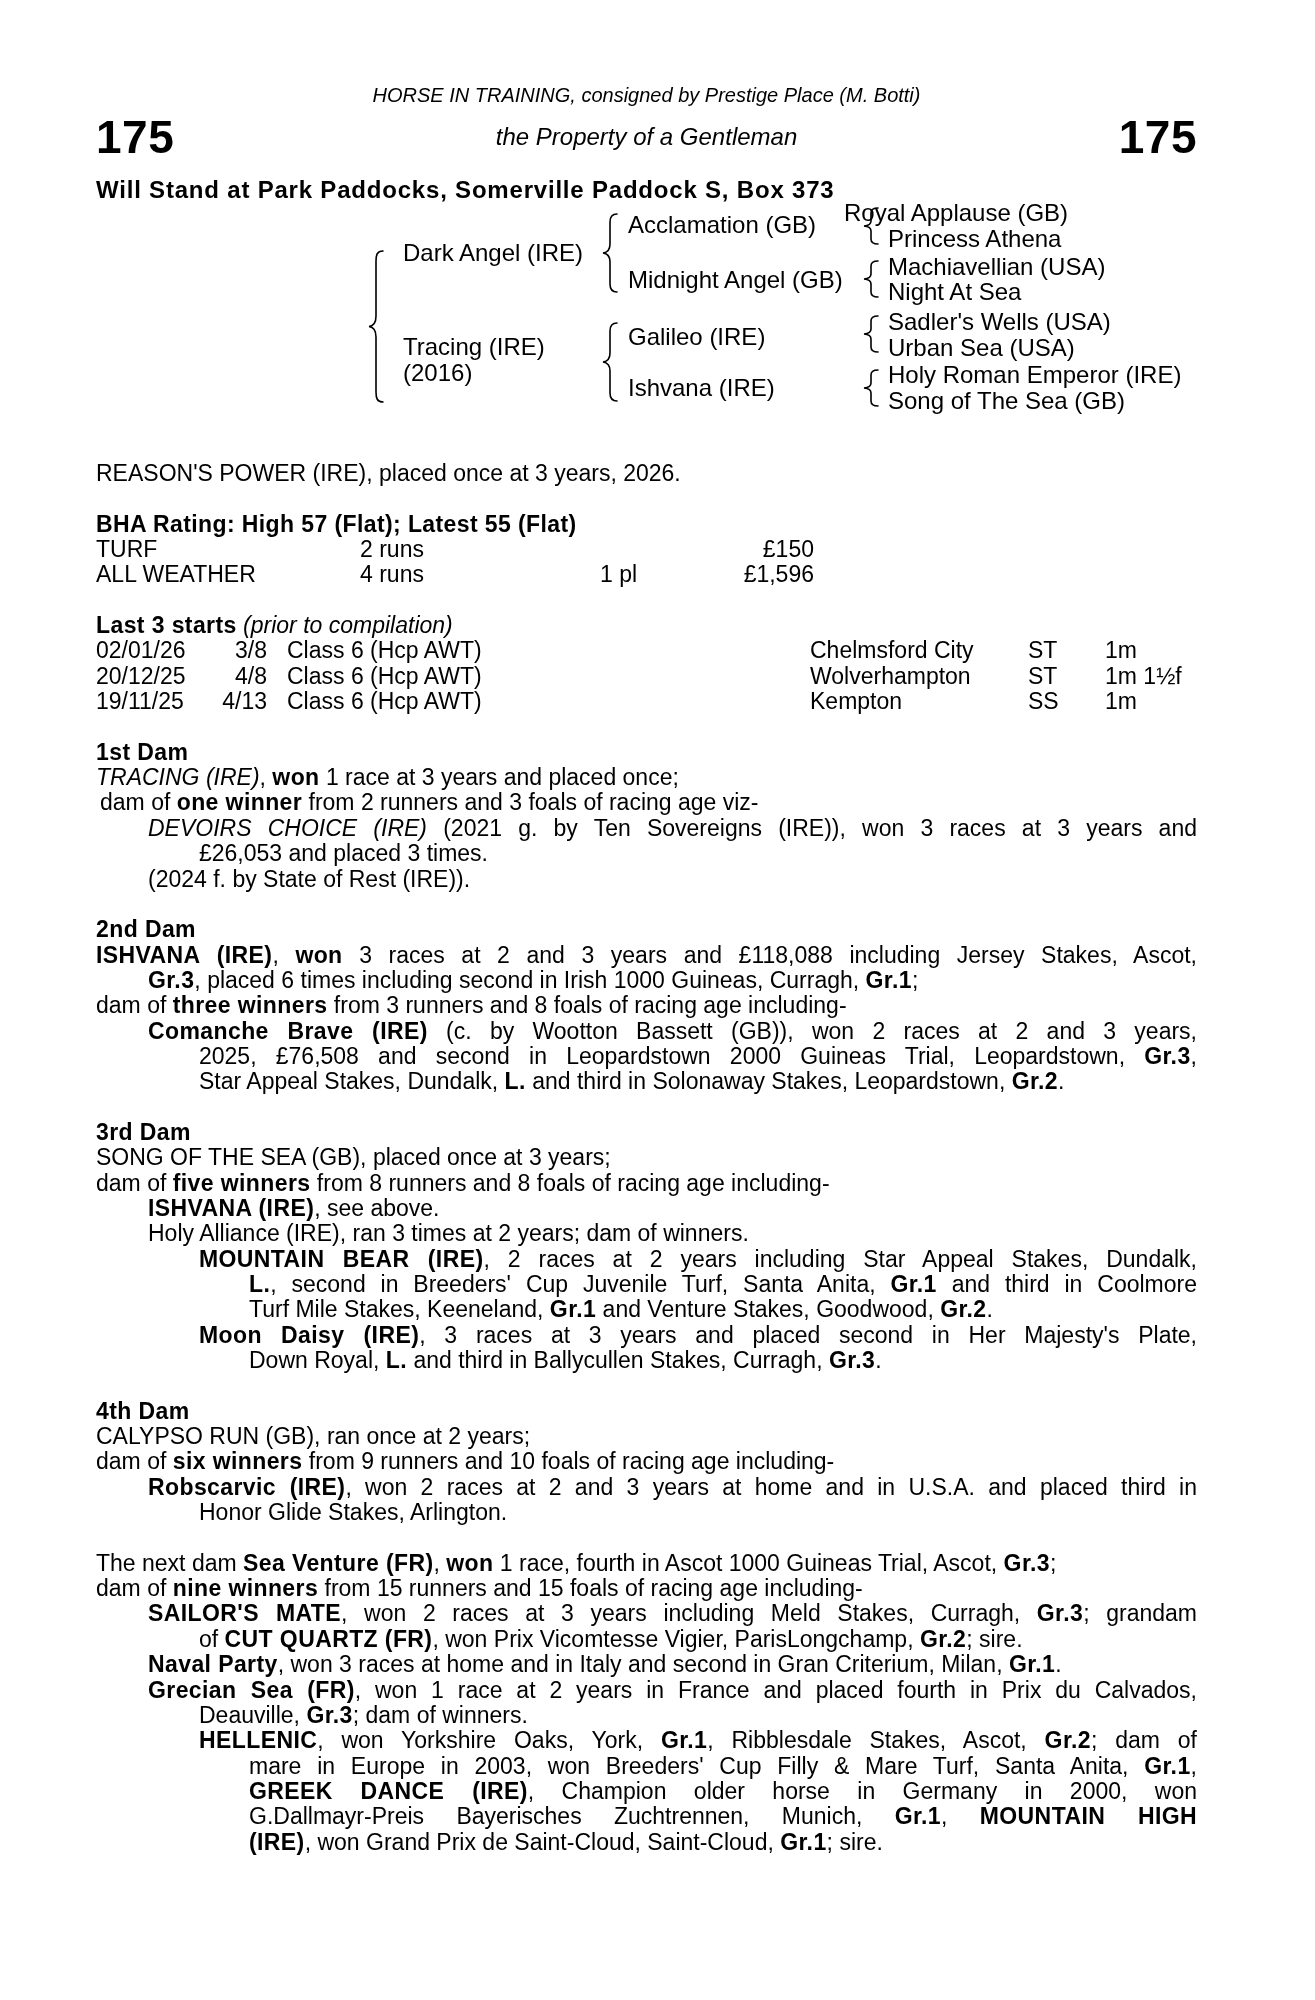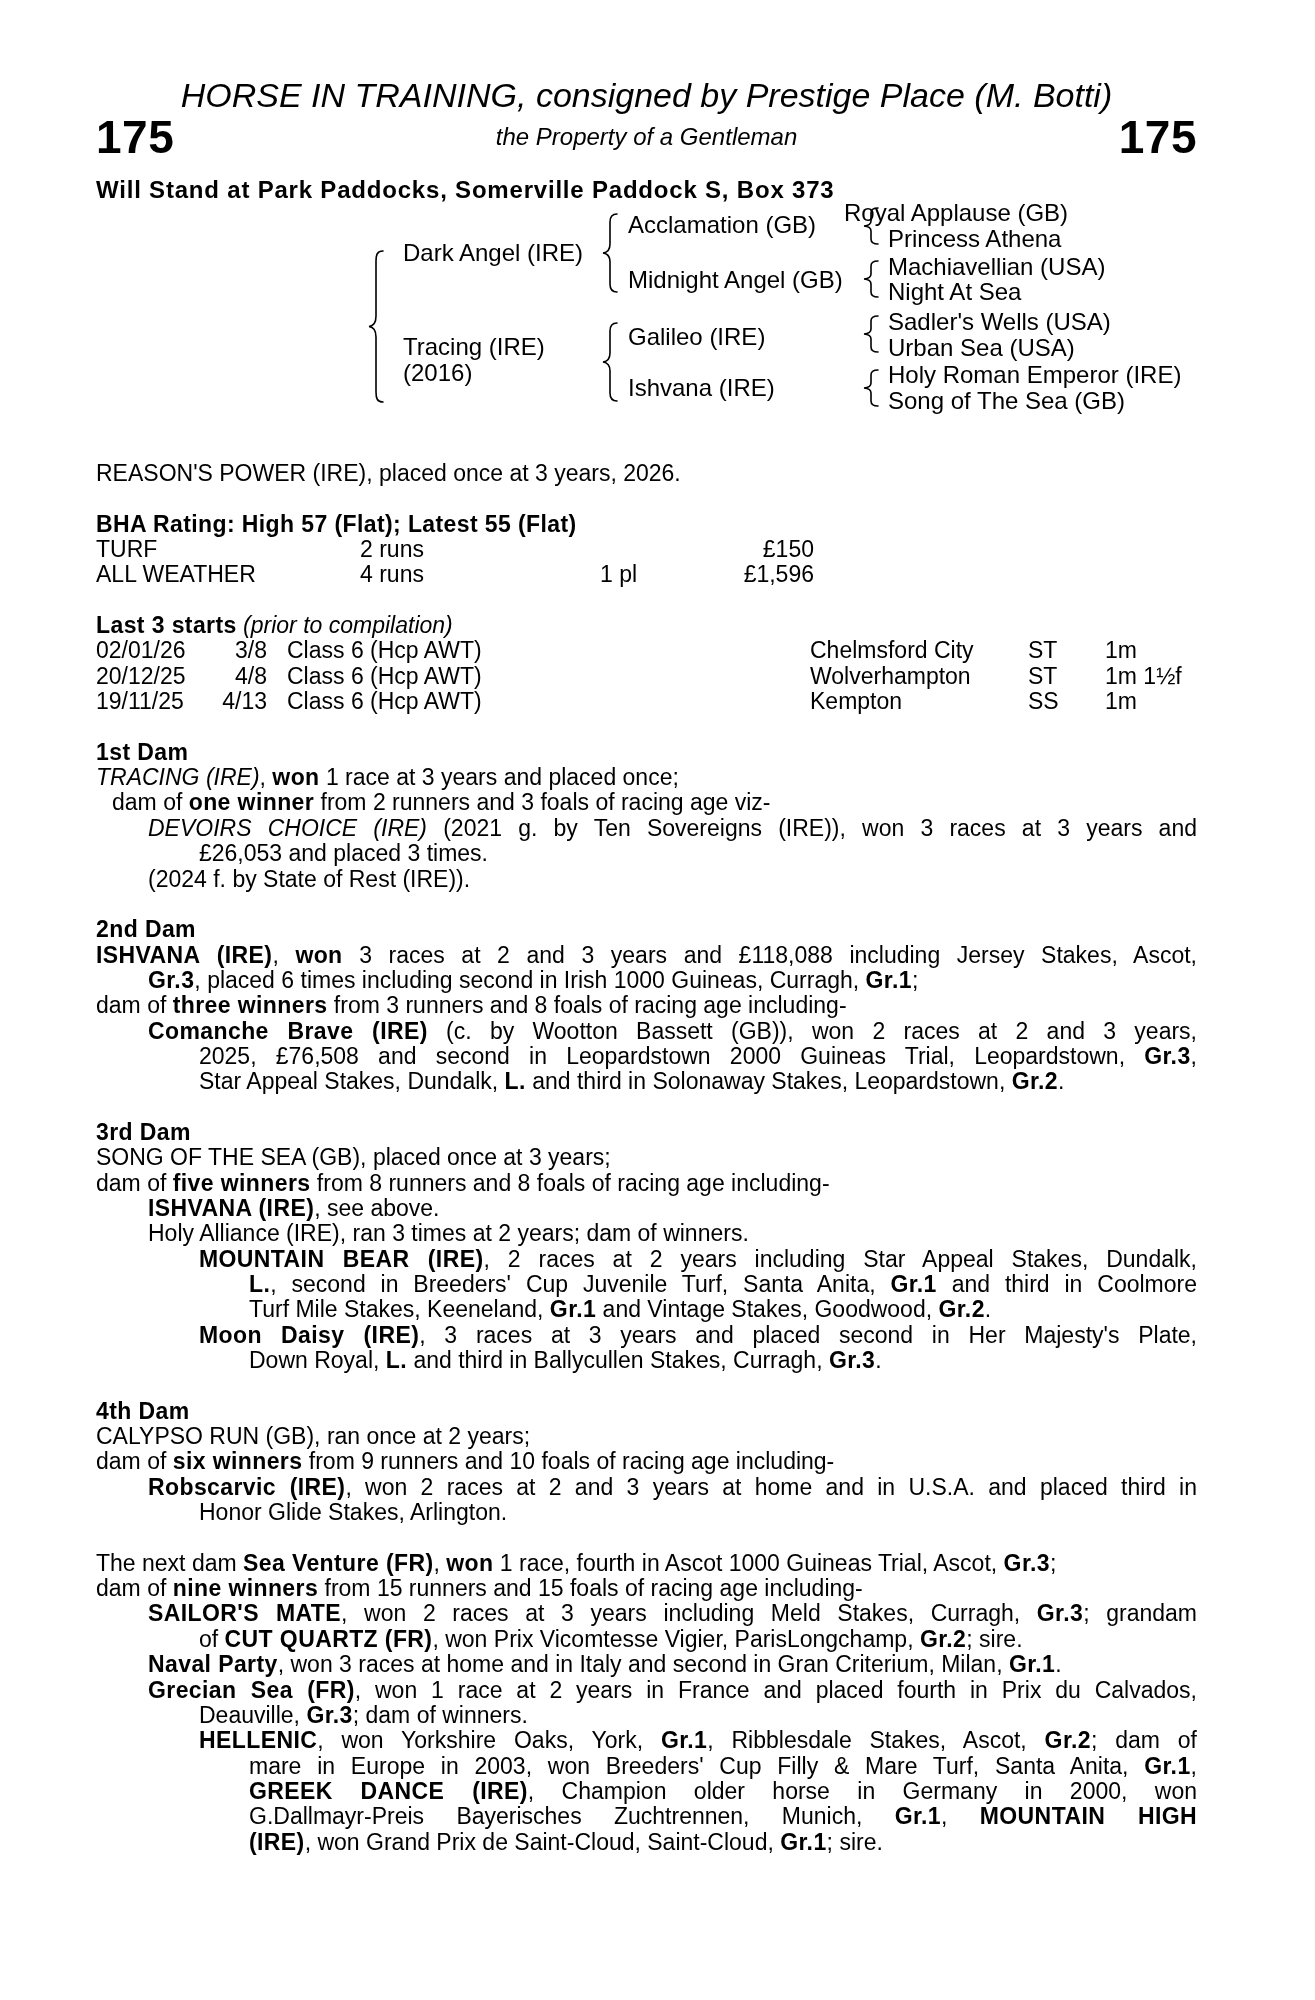--- a/index.html
+++ b/index.html
@@ -17,21 +17,21 @@
   .i { font-style: italic; }
 
   
   .lot-number {
     font-size: 46px; font-weight: 700; line-height: 46px; top: 114px;
     letter-spacing: 0.5px;
   }
   #lot-left { left: 96px; }
   #lot-right { right: 118px; text-align: right; }
   .center-line { left: 96px; width: 1101px; text-align: center; font-style: italic; }
-  #consignment { top: 80px; font-size: 34px; line-height: 30px; }
+  #consignment { top: 80px; font-size: 20px; line-height: 30px; }
   #property { top: 122px; font-size: 24px; line-height: 30px; }
   #location { left: 96px; top: 176px; font-size: 24px; line-height: 28px; font-weight: 700; letter-spacing: 0.8px; }
 
   
   .ped { font-size: 24px; line-height: 26px; white-space: nowrap; }
   #horse-block { left: 96px; top: 256px; font-size: 24px; line-height: 25px; }
   #horse-block .b { letter-spacing: 1px; }
   .brace path { fill: none; stroke: #000; stroke-width: 1.6; stroke-linecap: round; }
 
   
@@ -148,21 +148,21 @@
       </div>
     </div>
 
     <div id="dam-sections">
         <div class="section">
           <div class="line heading">1st Dam</div>
           <div class="para">
             <div class="line" style="margin-left: 0px;"><span class="i">TRACING (IRE)</span><span>, </span><span class="b">won</span><span> 1 race at 3 years and placed once;</span></div>
           </div>
           <div class="para">
-            <div class="line" style="margin-left: 16px;"><span>dam of </span><span class="b">one winner</span><span> from 2 runners and 3 foals of racing age viz-</span></div>
+            <div class="line" style="margin-left: 4px;"><span>dam of </span><span class="b">one winner</span><span> from 2 runners and 3 foals of racing age viz-</span></div>
           </div>
           <div class="para">
             <div class="line just" style="margin-left: 52px;"><span class="i">DEVOIRS CHOICE (IRE)</span><span> (2021 g. by Ten Sovereigns (IRE)), won 3 races at 3 years and</span></div>
             <div class="line" style="margin-left: 103px;"><span>£26,053 and placed 3 times.</span></div>
           </div>
           <div class="para">
             <div class="line" style="margin-left: 52px;"><span>(2024 f. by State of Rest (IRE)).</span></div>
           </div>
         </div>
         <div class="section">
@@ -190,21 +190,21 @@
           </div>
           <div class="para">
             <div class="line" style="margin-left: 52px;"><span class="b">ISHVANA (IRE)</span><span>, see above.</span></div>
           </div>
           <div class="para">
             <div class="line" style="margin-left: 52px;"><span>Holy Alliance (IRE), ran 3 times at 2 years; dam of winners.</span></div>
           </div>
           <div class="para">
             <div class="line just" style="margin-left: 103px;"><span class="b">MOUNTAIN BEAR (IRE)</span><span>, 2 races at 2 years including Star Appeal Stakes, Dundalk,</span></div>
             <div class="line just" style="margin-left: 153px;"><span class="b">L.</span><span>, second in Breeders' Cup Juvenile Turf, Santa Anita, </span><span class="b">Gr.1</span><span> and third in Coolmore</span></div>
-            <div class="line" style="margin-left: 153px;"><span>Turf Mile Stakes, Keeneland, </span><span class="b">Gr.1</span><span> and Vintage Stakes, Goodwood, </span><span class="b">Gr.2</span><span>.</span></div>
+            <div class="line" style="margin-left: 153px;"><span>Turf Mile Stakes, Keeneland, </span><span class="b">Gr.1</span><span> and Venture Stakes, Goodwood, </span><span class="b">Gr.2</span><span>.</span></div>
           </div>
           <div class="para">
             <div class="line just" style="margin-left: 103px;"><span class="b">Moon Daisy (IRE)</span><span>, 3 races at 3 years and placed second in Her Majesty's Plate,</span></div>
             <div class="line" style="margin-left: 153px;"><span>Down Royal, </span><span class="b">L.</span><span> and third in Ballycullen Stakes, Curragh, </span><span class="b">Gr.3</span><span>.</span></div>
           </div>
         </div>
         <div class="section">
           <div class="line heading">4th Dam</div>
           <div class="para">
             <div class="line" style="margin-left: 0px;"><span>CALYPSO RUN (GB), ran once at 2 years;</span></div>

